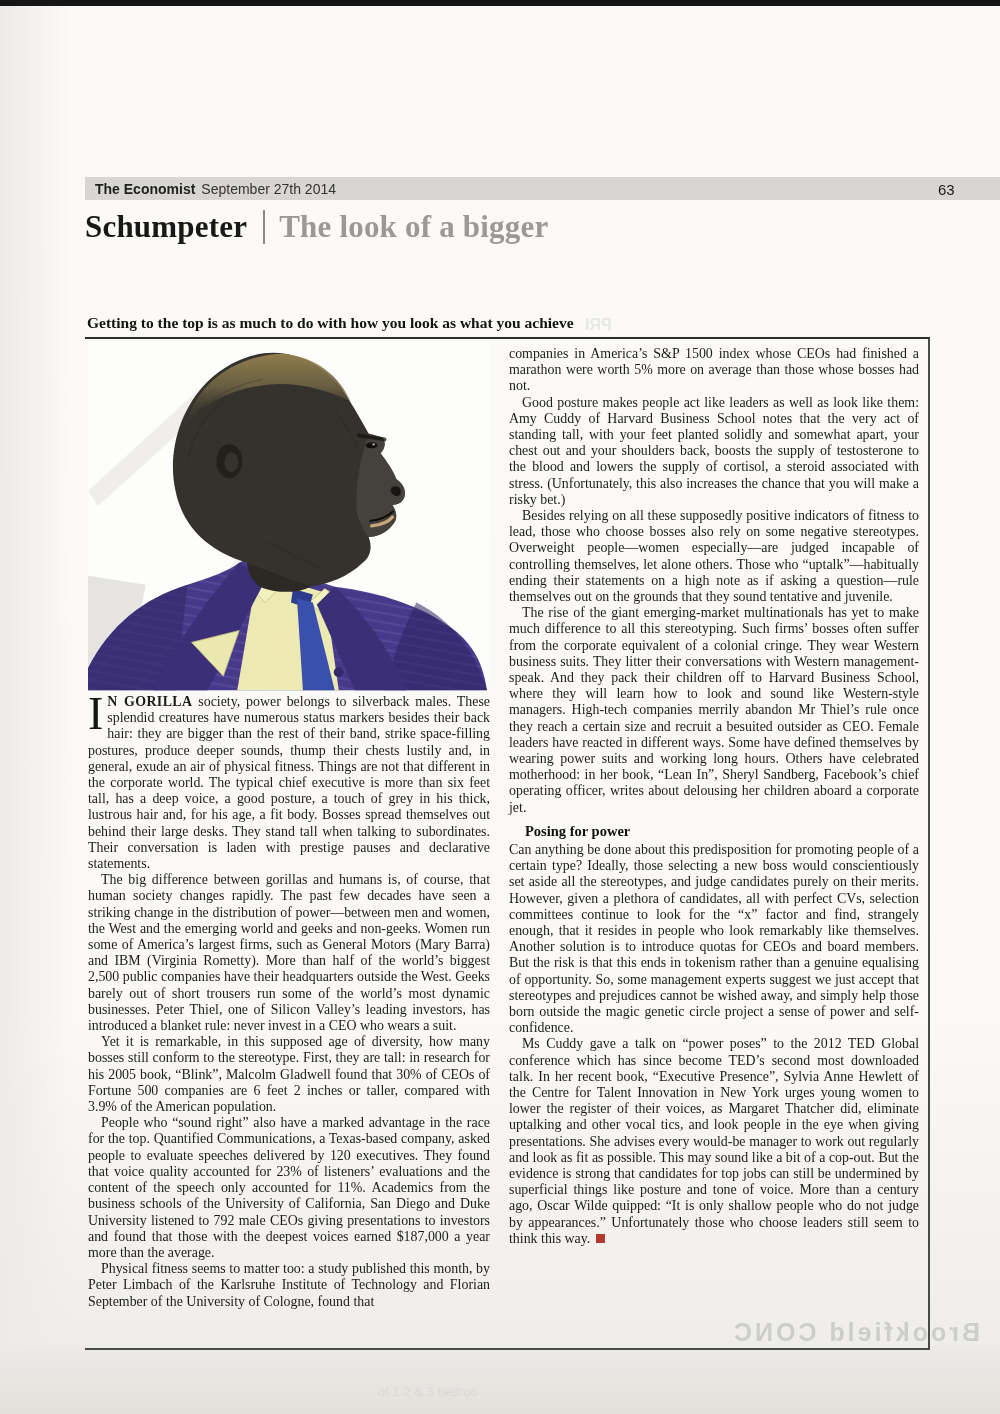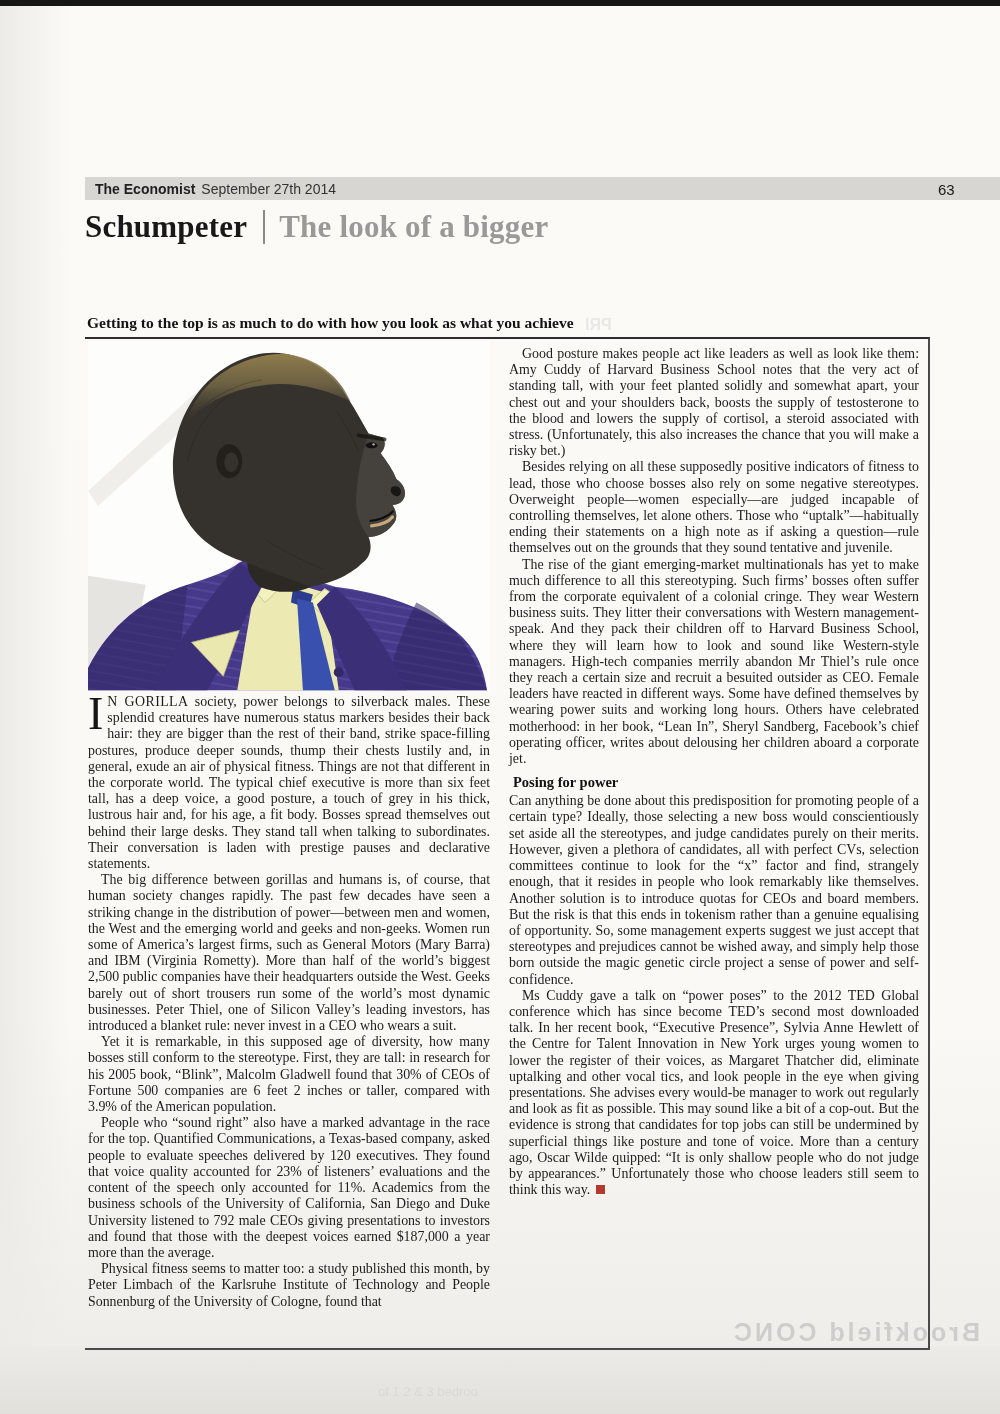--- a/index.html
+++ b/index.html
@@ -27,22 +27,22 @@
   .standfirst{position:absolute;left:87px;top:314px;font-size:15.5px;font-weight:bold;color:#141414;}
 
   
   .article-box{position:absolute;left:85px;top:337px;width:843px;height:1009px;
       border-top:2px solid #2d2d2d;border-right:2px solid #4a4a4a;border-bottom:2px solid #4a4a4a;}
   .colL{position:absolute;left:3px;top:355px;width:402px;}
   .colR{position:absolute;left:424px;top:7px;width:410px;}
   .para{margin:0;font-size:13.9px;line-height:16.2px;text-align:justify;}
   .para.indent{text-indent:13px;}
   .dropcap{float:left;font-size:46px;line-height:36px;padding:2px 4px 0 0;color:#161616;}
-  .leadcaps{letter-spacing:.4px;}
-  .crosshead{margin:7px 0 2px 4px;font-size:14.5px;font-weight:bold;color:#111;}
+  .leadcaps{letter-spacing:.4px;font-weight:bold;}
+  .crosshead{margin:7px 0 2px 16px;font-size:14.5px;font-weight:bold;color:#111;}
   .endmark{display:inline-block;width:9px;height:9px;background:#b43a2e;margin-left:6px;}
 
   
   .figure{position:absolute;left:3px;top:2px;width:402px;height:350px;background:#fdfdfb;overflow:hidden;}
   .figure svg{display:block;}
 
   
   .ghost{position:absolute;font-family:"Liberation Sans",sans-serif;font-weight:bold;
          color:#868b90;transform:scaleX(-1);pointer-events:none;white-space:nowrap;}
   .ghost-brookfield{left:640px;top:1318px;font-size:25px;letter-spacing:3px;opacity:.32;width:340px;}
@@ -135,24 +135,25 @@
     </svg>
 
   </div>
 
   <div class="colL">
     <div class="ghost ghost-bedroom">of 1 2 &amp; 3 bedroo</div>
     <p class="para"><span class="dropcap">I</span><span class="leadcaps">N GORILLA</span><span> society, power belongs to silverback males. These splendid creatures have numerous status markers besides their back hair: they are bigger than the rest of their band, strike space-filling postures, produce deeper sounds, thump their chests lustily and, in general, exude an air of physical fitness. Things are not that different in the corporate world. The typical chief executive is more than six feet tall, has a deep voice, a good posture, a touch of grey in his thick, lustrous hair and, for his age, a fit body. Bosses spread themselves out behind their large desks. They stand tall when talking to subordinates. Their conversation is laden with prestige pauses and declarative statements.</span></p>
     <p class="para indent"><span>The big difference between gorillas and humans is, of course, that human society changes rapidly. The past few decades have seen a striking change in the distribution of power—between men and women, the West and the emerging world and geeks and non-geeks. Women run some of America’s largest firms, such as General Motors (Mary Barra) and IBM (Virginia Rometty). More than half of the world’s biggest 2,500 public companies have their headquarters outside the West. Geeks barely out of short trousers run some of the world’s most dynamic businesses. Peter Thiel, one of Silicon Valley’s leading investors, has introduced a blanket rule: never invest in a CEO who wears a suit.</span></p>
     <p class="para indent"><span>Yet it is remarkable, in this supposed age of diversity, how many bosses still conform to the stereotype. First, they are tall: in research for his 2005 book, “Blink”, Malcolm Gladwell found that 30% of CEOs of Fortune 500 companies are 6 feet 2 inches or taller, compared with 3.9% of the American population.</span></p>
     <p class="para indent"><span>People who “sound right” also have a marked advantage in the race for the top. Quantified Communications, a Texas-based company, asked people to evaluate speeches delivered by 120 executives. They found that voice quality accounted for 23% of listeners’ evaluations and the content of the speech only accounted for 11%. Academics from the business schools of the University of California, San Diego and Duke University listened to 792 male CEOs giving presentations to investors and found that those with the deepest voices earned $187,000 a year more than the average.</span></p>
-    <p class="para indent"><span>Physical fitness seems to matter too: a study published this month, by Peter Limbach of the Karlsruhe Institute of Technology and People Sonnenburg of the University of Cologne, found that</span></p>
+    <p class="para indent"><span>Physical fitness seems to matter too: a study published this month, by Peter Limbach of the Karlsruhe Institute of Technology and Florian September of the University of Cologne, found that</span></p>
   </div>
 
   <div class="colR">
+    <p class="para"><span>companies in America’s S&amp;P 1500 index whose CEOs had finished a marathon were worth 5% more on average than those whose bosses had not.</span></p>
     <p class="para indent"><span>Good posture makes people act like leaders as well as look like them: Amy Cuddy of Harvard Business School notes that the very act of standing tall, with your feet planted solidly and somewhat apart, your chest out and your shoulders back, boosts the supply of testosterone to the blood and lowers the supply of cortisol, a steroid associated with stress. (Unfortunately, this also increases the chance that you will make a risky bet.)</span></p>
     <p class="para indent"><span>Besides relying on all these supposedly positive indicators of fitness to lead, those who choose bosses also rely on some negative stereotypes. Overweight people—women especially—are judged incapable of controlling themselves, let alone others. Those who “uptalk”—habitually ending their statements on a high note as if asking a question—rule themselves out on the grounds that they sound tentative and juvenile.</span></p>
     <p class="para indent"><span>The rise of the giant emerging-market multinationals has yet to make much difference to all this stereotyping. Such firms’ bosses often suffer from the corporate equivalent of a colonial cringe. They wear Western business suits. They litter their conversations with Western management-speak. And they pack their children off to Harvard Business School, where they will learn how to look and sound like Western-style managers. High-tech companies merrily abandon Mr Thiel’s rule once they reach a certain size and recruit a besuited outsider as CEO. Female leaders have reacted in different ways. Some have defined themselves by wearing power suits and working long hours. Others have celebrated motherhood: in her book, “Lean In”, Sheryl Sandberg, Facebook’s chief operating officer, writes about delousing her children aboard a corporate jet.</span></p>
     <h3 class="crosshead">Posing for power</h3>
     <p class="para"><span>Can anything be done about this predisposition for promoting people of a certain type? Ideally, those selecting a new boss would conscientiously set aside all the stereotypes, and judge candidates purely on their merits. However, given a plethora of candidates, all with perfect CVs, selection committees continue to look for the “x” factor and find, strangely enough, that it resides in people who look remarkably like themselves. Another solution is to introduce quotas for CEOs and board members. But the risk is that this ends in tokenism rather than a genuine equalising of opportunity. So, some management experts suggest we just accept that stereotypes and prejudices cannot be wished away, and simply help those born outside the magic genetic circle project a sense of power and self-confidence.</span></p>
     <p class="para indent"><span>Ms Cuddy gave a talk on “power poses” to the 2012 TED Global conference which has since become TED’s second most downloaded talk. In her recent book, “Executive Presence”, Sylvia Anne Hewlett of the Centre for Talent Innovation in New York urges young women to lower the register of their voices, as Margaret Thatcher did, eliminate uptalking and other vocal tics, and look people in the eye when giving presentations. She advises every would-be manager to work out regularly and look as fit as possible. This may sound like a bit of a cop-out. But the evidence is strong that candidates for top jobs can still be undermined by superficial things like posture and tone of voice. More than a century ago, Oscar Wilde quipped: “It is only shallow people who do not judge by appearances.” Unfortunately those who choose leaders still seem to think this way.</span><span class="endmark"></span></p>
   </div>
 
 </div>
 

